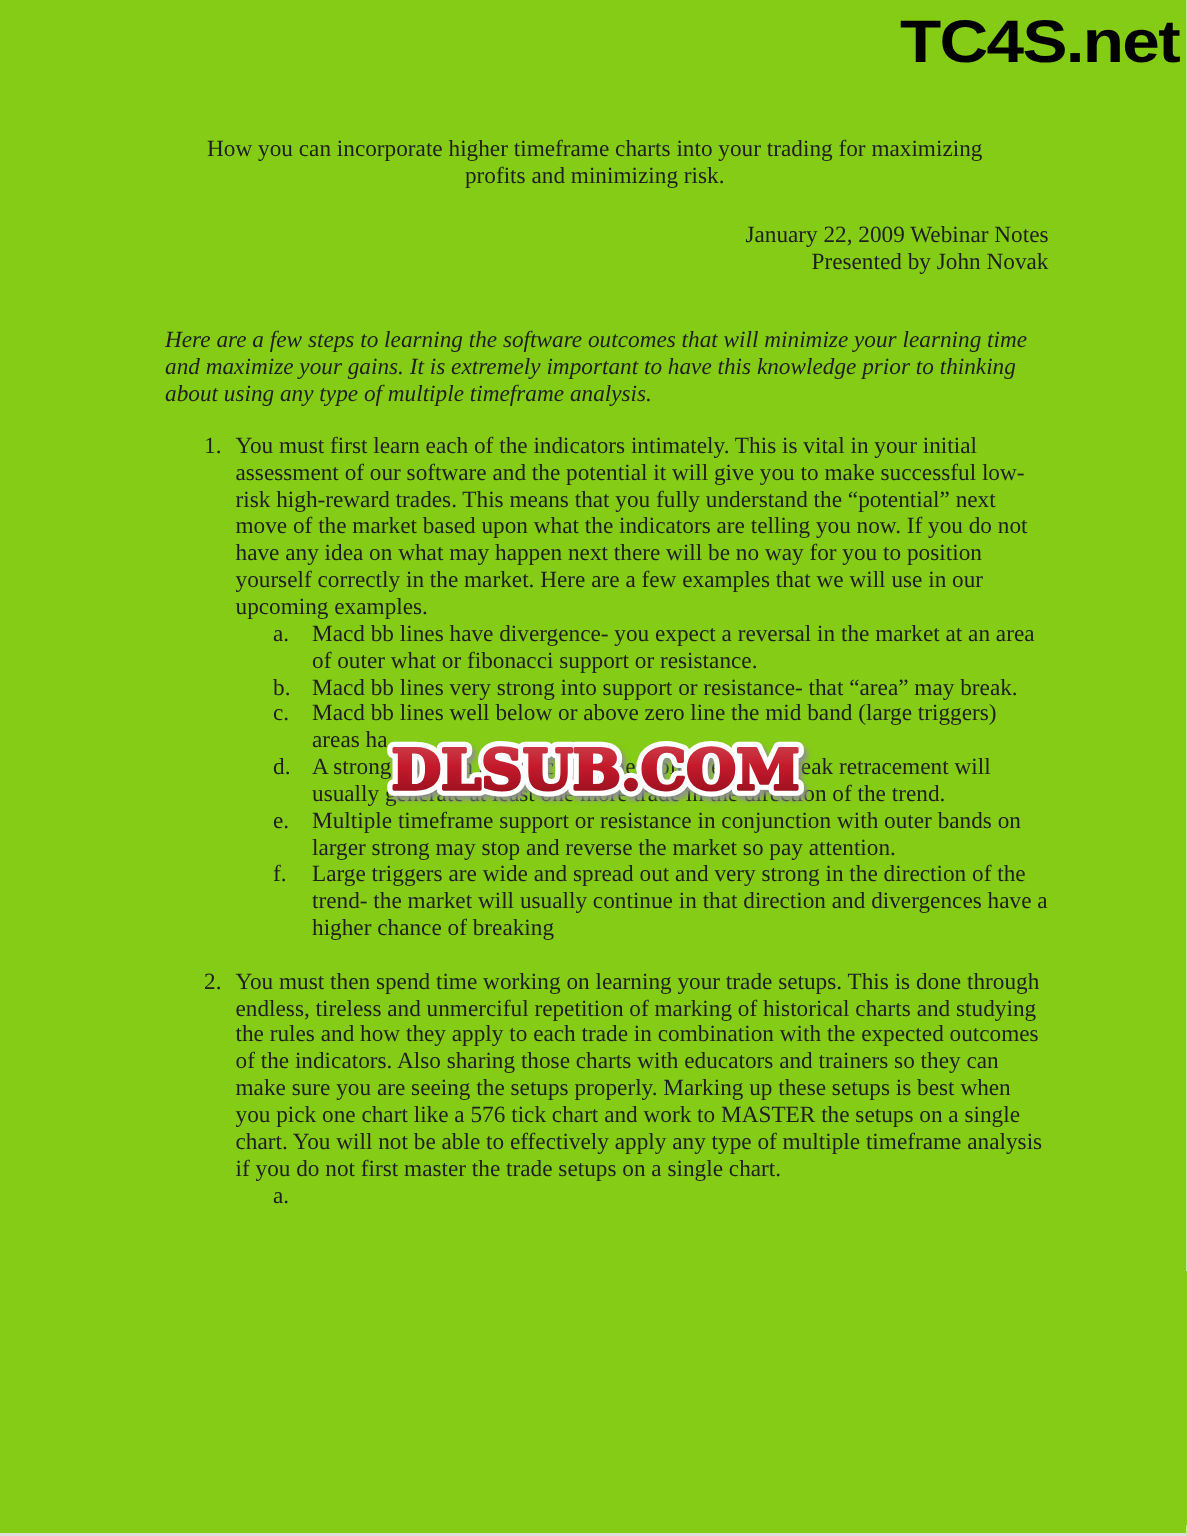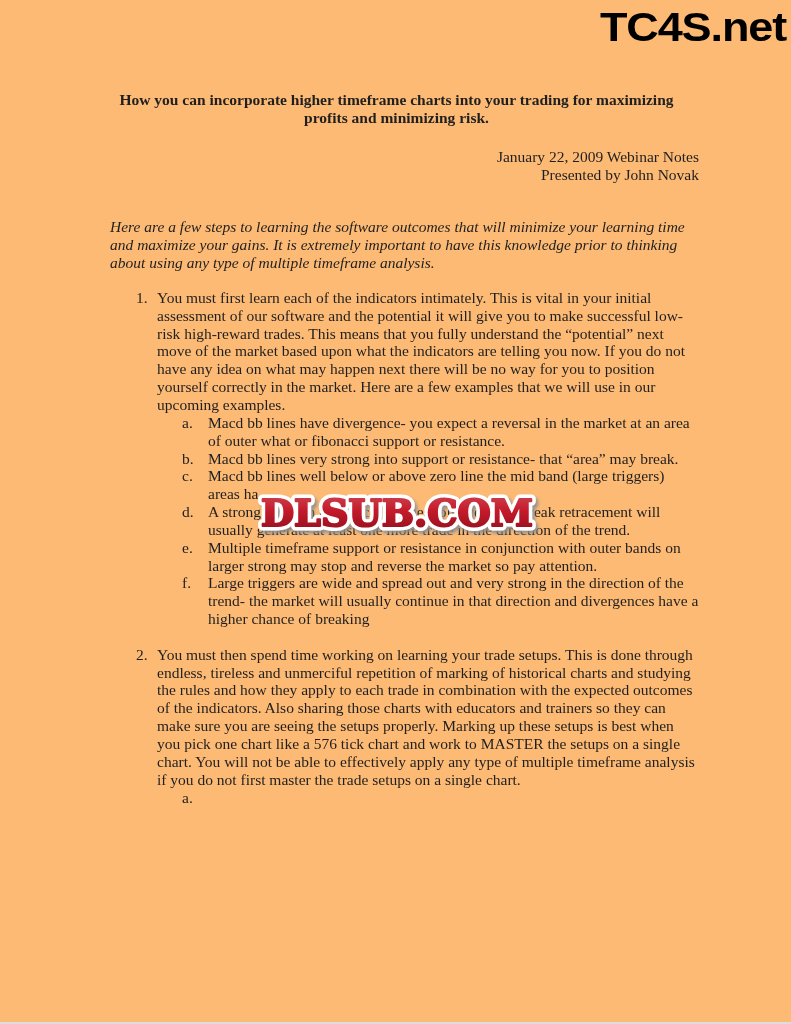--- a/index.html
+++ b/index.html
@@ -1,20 +1,20 @@
 <!DOCTYPE html>
 <html><head>
 <meta charset="utf-8">
 <style>
   html, body { margin: 0; padding: 0; background: #ffffff; }
   .page {
     position: relative;
     width: 791px;
     height: 1024px;
-    background: #fdba74;
+    background: #84cc16;
     font-family: "Liberation Serif", serif;
     font-size: 15.5px;
     line-height: 17.85px;
     color: #1f1f1f;
     overflow: hidden;
   }
   .page::after {
     content: "";
     position: absolute;
     left: 0; right: 0; bottom: 0;
@@ -33,21 +33,21 @@
     font-weight: bold;
     font-size: 40px;
     letter-spacing: -1px;
   }
   .content {
     position: absolute;
     left: 94px;
     top: 91px;
     width: 605px;
   }
-  .title-block { text-align: center; font-weight: bold; }
+  .title-block { text-align: center; }
   .subtitle-block { text-align: right; margin-top: 21px; }
   .intro { margin: 35px 0 0 16px; font-style: italic; }
   .list-block { margin-top: 17px; }
   .li { position: relative; }
   .li .marker { position: absolute; }
   .l1 { padding-left: 63px; }
   .l1 > .marker { left: 42px; }
   .l2 { padding-left: 114px; }
   .l2 > .marker { left: 88px; }
   .gap { height: 17.85px; }

